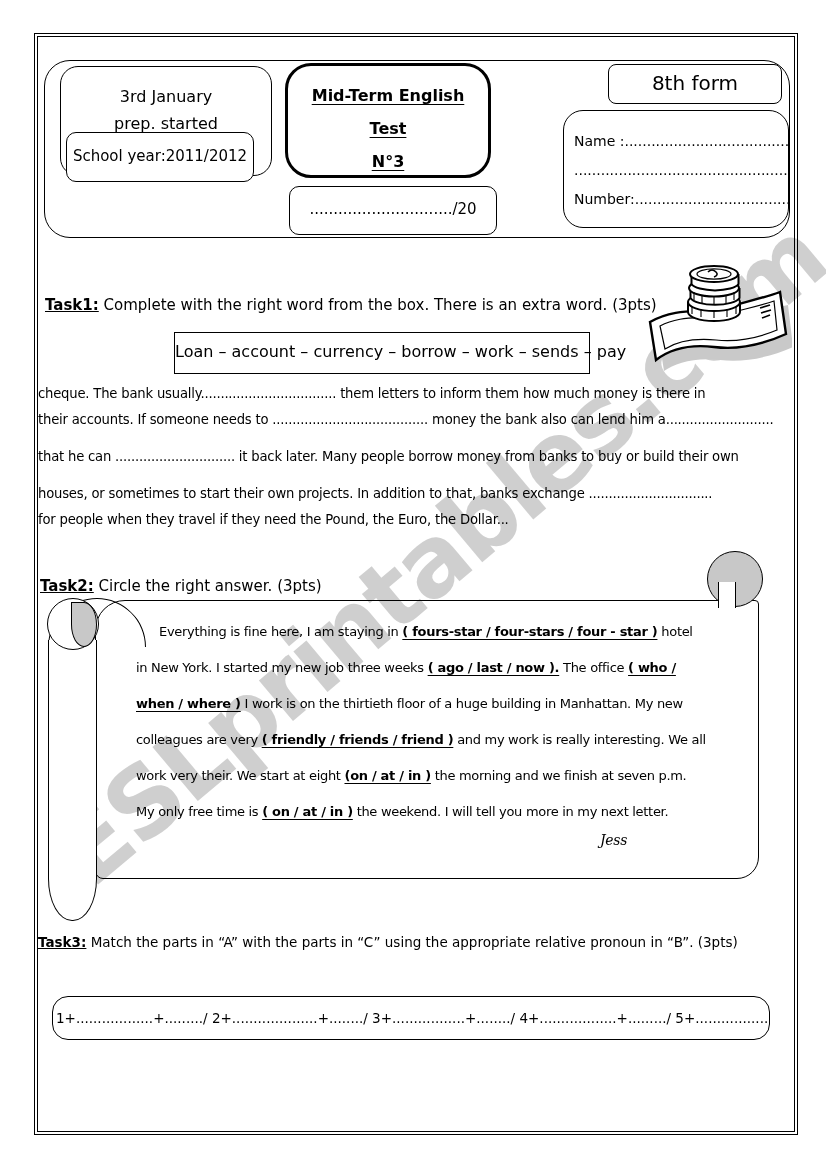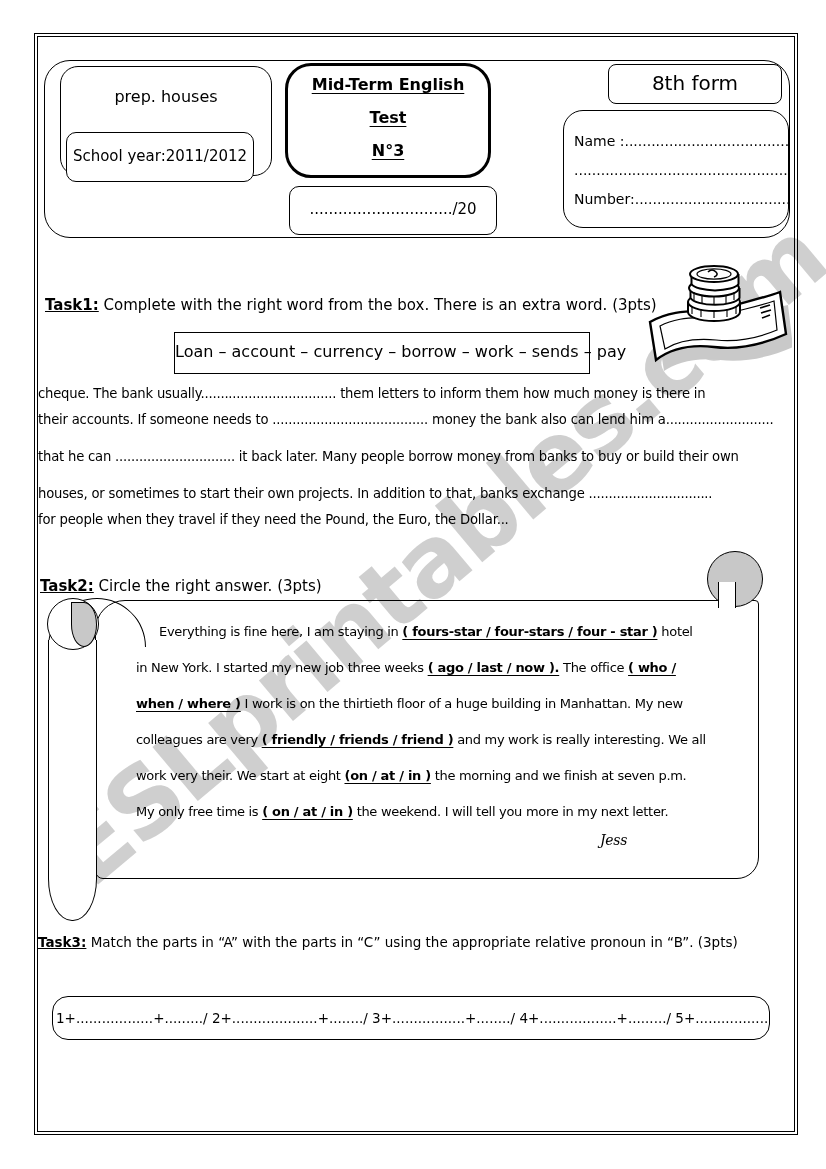--- a/index.html
+++ b/index.html
@@ -15,21 +15,21 @@
   .watermark{left:70px;top:800px;height:130px;line-height:130px;font-size:97px;font-weight:bold;
              letter-spacing:-3px;color:#8f8f8f;opacity:.42;white-space:nowrap;
              transform:rotate(-40deg);transform-origin:0 50%;z-index:0;}
 
   
   .hdr-outline{left:44px;top:60px;width:744px;height:176px;border:1px solid #000;border-radius:26px;z-index:1;}
   .box{border:1px solid #000;background:#fff;z-index:2;text-align:center;}
   .date-box{left:60px;top:66px;width:212px;height:110px;border-radius:18px;font-size:16px;padding-top:16px;box-sizing:border-box;line-height:27px;}
   .year-box{left:66px;top:132px;width:186px;height:48px;border-radius:10px;font-size:15px;line-height:46px;z-index:3;}
   .teacher-box{left:56px;top:178px;width:202px;height:58px;border-radius:14px;font-size:16px;line-height:56px;z-index:4;}
-  .title-box{left:285px;top:63px;width:206px;height:115px;border:3px solid #000;border-radius:26px;font-size:16px;font-weight:bold;padding-top:2px;box-sizing:border-box;}
+  .title-box{left:285px;top:63px;width:206px;height:115px;border:3px solid #000;border-radius:26px;font-size:16px;font-weight:bold;padding-top:13px;box-sizing:border-box;}
   .title-box div{text-decoration:underline;text-underline-offset:3px;line-height:33px;}
   .score-box{left:289px;top:186px;width:206px;height:47px;border-radius:10px;font-size:15px;line-height:45px;white-space:nowrap;overflow:hidden;}
   .form-box{left:608px;top:64px;width:172px;height:38px;border-radius:8px;font-size:20px;line-height:36px;}
   .name-box{left:563px;top:110px;width:226px;height:118px;border-radius:20px;text-align:left;font-size:14px;
             padding:16px 8px 0 10px;box-sizing:border-box;line-height:29px;white-space:nowrap;overflow:hidden;}
 
   
   .section-title{left:55px;top:250px;font-family:"DejaVu Serif",serif;font-style:italic;font-weight:bold;
                  font-size:21px;text-decoration:underline;z-index:2;}
   .task-row{font-size:15px;z-index:2;white-space:nowrap;}
@@ -81,21 +81,22 @@
 
   <div class="abs watermark">ESLprintables.com</div>
 
   <div class="abs page-border">
     <div class="page-border-inner"></div>
   </div>
 
   <div class="abs hdr-outline"></div>
 
   <div class="abs box date-box">
-    <div>prep. houses</div>
+    <div>3rd January</div>
+    <div>prep. started</div>
   </div>
 
   <div class="abs box year-box">School year:2011/2012</div>
 
 
   <div class="abs box title-box">
     <div>Mid-Term English</div>
     <div>Test</div>
     <div>N°3</div>
   </div>

